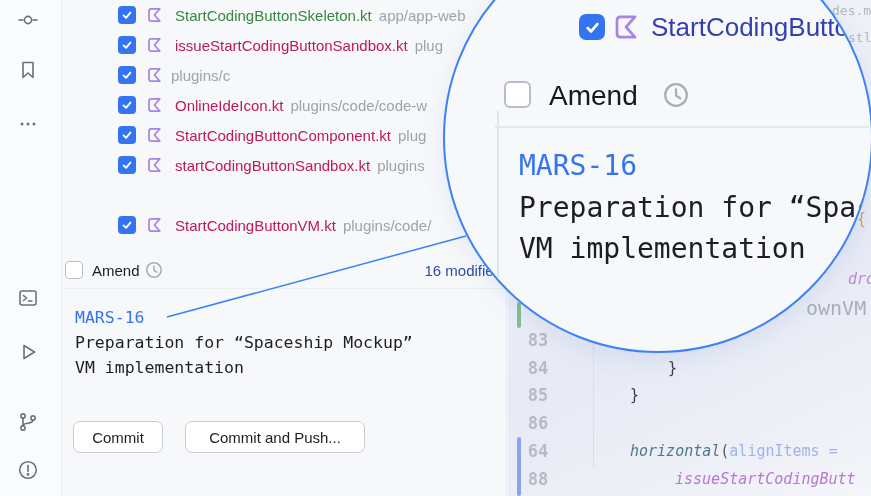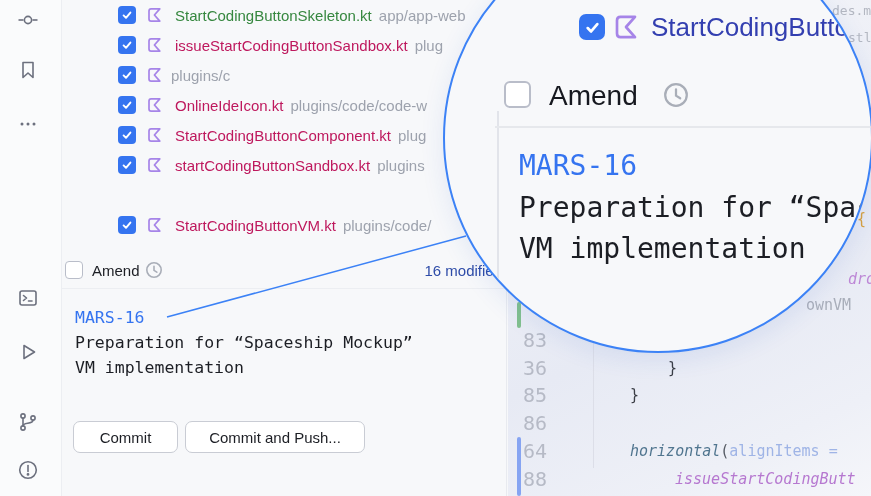--- a/index.html
+++ b/index.html
@@ -35,22 +35,22 @@
   .msg-issue{font-size:16.5px;color:#3574F0;white-space:nowrap;}
   .msg-line{font-size:16.5px;color:#1C1E24;white-space:nowrap;}
 
   .btn{position:absolute;height:32px;background:#FFFFFF;border:1px solid #C9CCD4;border-radius:7px;
        font-size:15px;color:#1C1E24;display:flex;align-items:center;justify-content:center;
        box-sizing:border-box;cursor:pointer;font-family:"Liberation Sans",sans-serif;}
 
   
   .editor{left:508px;top:0;width:363px;height:496px;
           background:linear-gradient(155deg,#F6F7FA 0%,#EDEFF6 35%,#E7EAF4 60%,#EEF0F7 85%,#F5F6FA 100%);}
-  .lnum{position:absolute;left:523px;width:30px;text-align:left;font-family:"DejaVu Sans Mono",monospace;
-        font-size:20px;color:#B6BAC6;line-height:28px;height:28px;}
+  .lnum{position:absolute;left:523px;width:30px;text-align:center;font-family:"DejaVu Sans Mono",monospace;
+        font-size:17px;color:#B6BAC6;line-height:28px;height:28px;font-weight:bold;}
   .gbar{position:absolute;left:517px;width:4px;border-radius:2px;}
   .code{position:absolute;font-family:"DejaVu Sans Mono",monospace;font-size:15px;line-height:28px;white-space:pre;}
   .frag{position:absolute;font-family:"DejaVu Sans Mono",monospace;white-space:pre;}
   .it{font-style:italic;}
 
   
   .lens{left:443px;top:-77px;width:430px;height:430px;border-radius:50%;
         background:#F7F8FA;border:2px solid #3C82F6;overflow:hidden;box-sizing:border-box;
         box-shadow:0 6px 24px rgba(40,90,200,0.10);}
   .lens .cbx-big{position:absolute;width:26px;height:26px;border-radius:7px;background:#3574F0;
@@ -232,35 +232,35 @@
   </div>
   <div class="abs mod-count" style="right:369px;top:262px">16 modified</div>
   <div class="abs hdiv" style="left:62px;top:288px;width:445px"></div>
 
   <div class="abs" style="left:62px;top:289px;width:445px;height:120px">
     <div class="abs mono msg-issue" style="left:13px;top:19px">MARS-16</div>
     <div class="abs mono msg-line" style="left:13px;top:44px">Preparation for “Spaceship Mockup”</div>
     <div class="abs mono msg-line" style="left:13px;top:69px">VM implementation</div>
   </div>
 
-  <button class="btn" style="left:73px;top:421px;width:105px">Commit</button>
+  <button class="btn" style="left:73px;top:421px;width:90px">Commit</button>
   <button class="btn" style="left:185px;top:421px;width:180px">Commit and Push...</button>
 
   <div class="abs editor"></div>
 
   <div class="frag" style="left:832px;top:3px;font-size:13px;color:#B4B8C2">des.m</div>
   <div class="frag" style="left:848px;top:30px;font-size:13px;color:#B4B8C2">stl</div>
   <div class="frag" style="left:857px;top:210px;font-size:15px;color:#D9A23F">{</div>
   <div class="frag it" style="left:848px;top:270px;font-size:15px;color:#BD87D6">dro</div>
-  <div class="frag" style="left:806px;top:296px;font-size:15px;color:#A9AEBA">ownVM</div>
+  <div class="frag" style="left:806px;top:296px;font-size:20px;color:#A9AEBA">ownVM</div>
 
   <div class="gbar" style="top:302px;height:26px;background:#82C08E"></div>
   <div class="gbar" style="top:437px;height:59px;background:#86A4F2"></div>
   <div class="lnum" style="top:326px">83</div>
-  <div class="lnum" style="top:353.7px">36</div>
+  <div class="lnum" style="top:353.7px">84</div>
   <div class="lnum" style="top:381.4px">85</div>
   <div class="lnum" style="top:409.1px">86</div>
   <div class="lnum" style="top:436.8px">64</div>
   <div class="lnum" style="top:464.5px">88</div>
   <div class="abs" style="left:593px;top:330px;width:1px;height:138px;background:#DCDEE8"></div>
 
   <div class="code" style="left:668px;top:353.7px;color:#3A3D45">}</div>
   <div class="code" style="left:630px;top:381.4px;color:#3A3D45">}</div>
   <div class="code it" style="left:675px;top:464.5px;color:#B678D0">issueStartCodingButt</div>
   <div class="code" style="left:630px;top:436.8px"><span class="it" style="color:#50758F">horizontal</span><span style="color:#565B64">(</span><span style="color:#9FB4E6">alignItems = </span></div>

